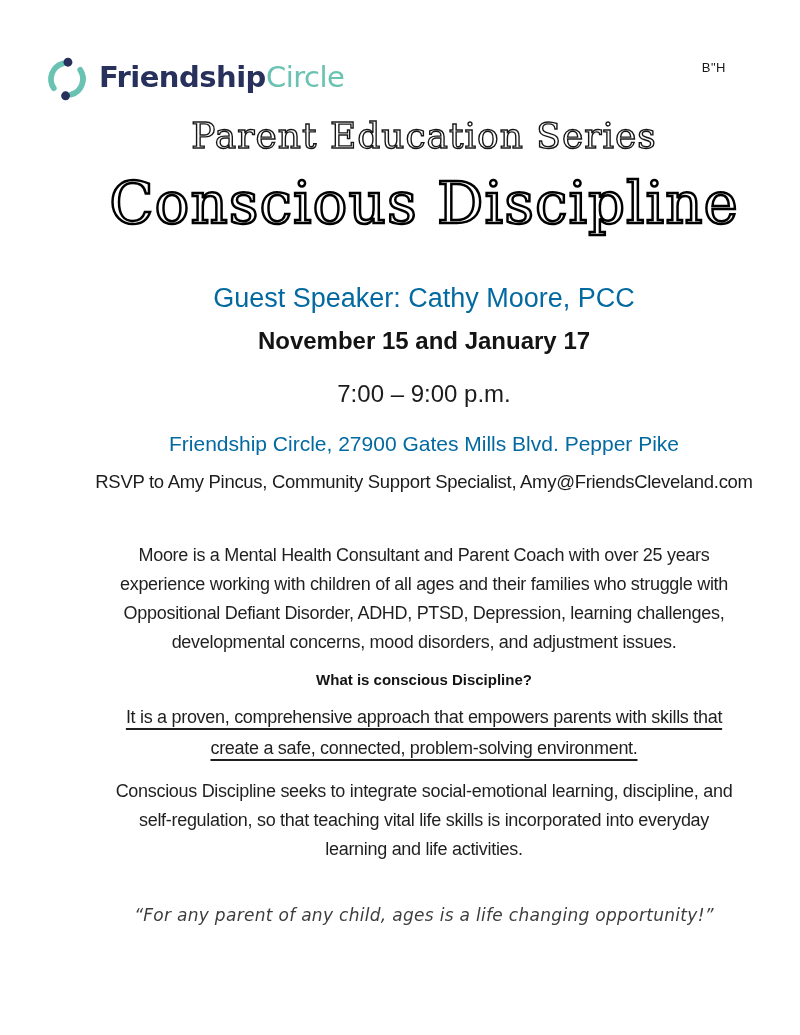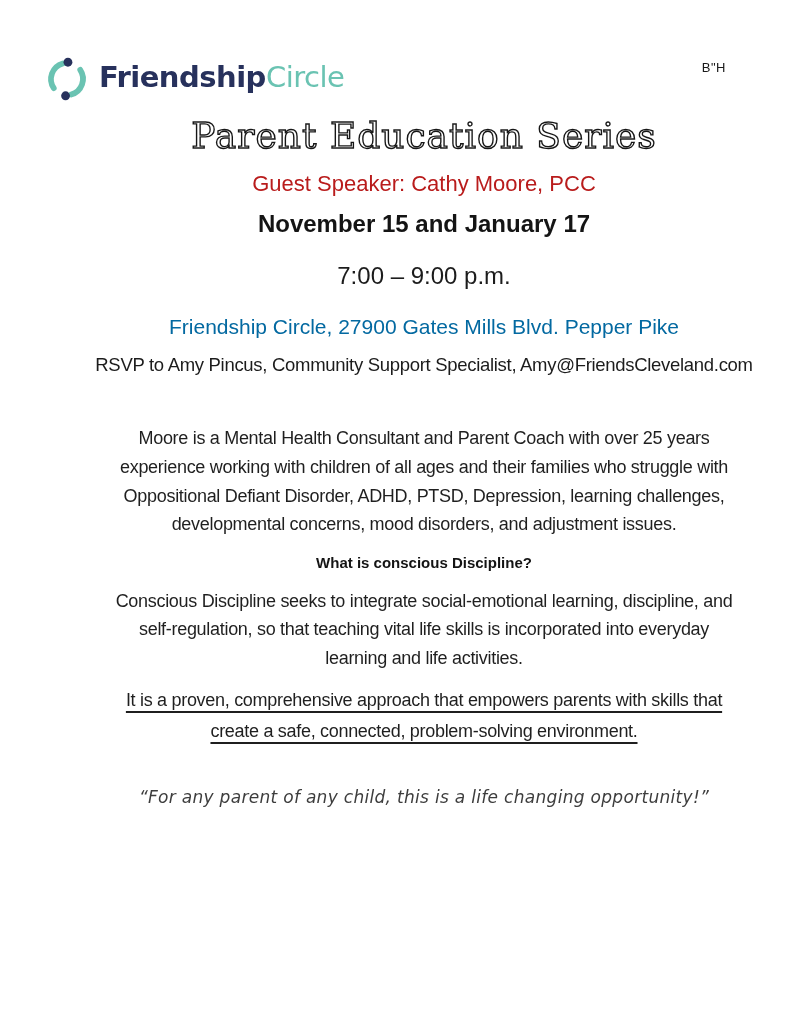--- a/index.html
+++ b/index.html
@@ -72,24 +72,24 @@
     margin-top: 10px;
     font-family: "DejaVu Serif", "Liberation Serif", serif;
     font-size: 58px;
     line-height: 1.25;
     font-weight: 400;
     color: #ffffff;
     -webkit-text-stroke: 2.5px #000000;
     letter-spacing: 1px;
   }
   .speaker-line {
-    margin-top: 12px;
-    font-size: 22px;
+    margin-top: 40px;
+    font-size: 27px;
     line-height: 1.35;
-    color: #b91c1c;
+    color: #0369a1;
   }
   .dates-line {
     margin-top: 9px;
     font-size: 24px;
     line-height: 1.35;
     font-weight: 700;
     color: #141414;
   }
   .time-line {
     margin-top: 20px;
@@ -158,41 +158,42 @@
     </svg>
     <div class="logo-text"><span class="logo-word-1">Friendship</span><span class="logo-word-2">Circle</span></div>
   </div>
 
   <div class="bsd">B"H</div>
 
   <div class="content">
 
     <div class="series-title">Parent Education Series</div>
 
+    <h1 class="main-title">Conscious Discipline</h1>
 
     <div class="speaker-line">Guest Speaker: Cathy Moore, PCC</div>
 
     <div class="dates-line">November 15 and January 17</div>
 
     <div class="time-line">7:00 – 9:00 p.m.</div>
 
     <div class="location-line">Friendship Circle, 27900 Gates Mills Blvd. Pepper Pike</div>
 
     <div class="rsvp-line">RSVP to Amy Pincus, Community Support Specialist, Amy@FriendsCleveland.com</div>
 
     <p class="para bio-para">Moore is a Mental Health Consultant and Parent Coach with over 25 years
 experience working with children of all ages and their families who struggle with
 Oppositional Defiant Disorder, ADHD, PTSD, Depression, learning challenges,
 developmental concerns, mood disorders, and adjustment issues.</p>
 
     <h2 class="question-heading">What is conscious Discipline?</h2>
 
+    <p class="para underline-para">It is a proven, comprehensive approach that empowers parents with skills that
+create a safe, connected, problem-solving environment.</p>
+
     <p class="para definition-para">Conscious Discipline seeks to integrate social-emotional learning, discipline, and
 self-regulation, so that teaching vital life skills is incorporated into everyday
 learning and life activities.</p>
 
-    <p class="para underline-para">It is a proven, comprehensive approach that empowers parents with skills that
-create a safe, connected, problem-solving environment.</p>
-
-    <div class="quote-line">“For any parent of any child, this is a life changing opportunity!”</div>
+    <div class="quote-line">“For any parent of any child, ages is a life changing opportunity!”</div>
 
   </div>
 </div>
 
 </body></html>

